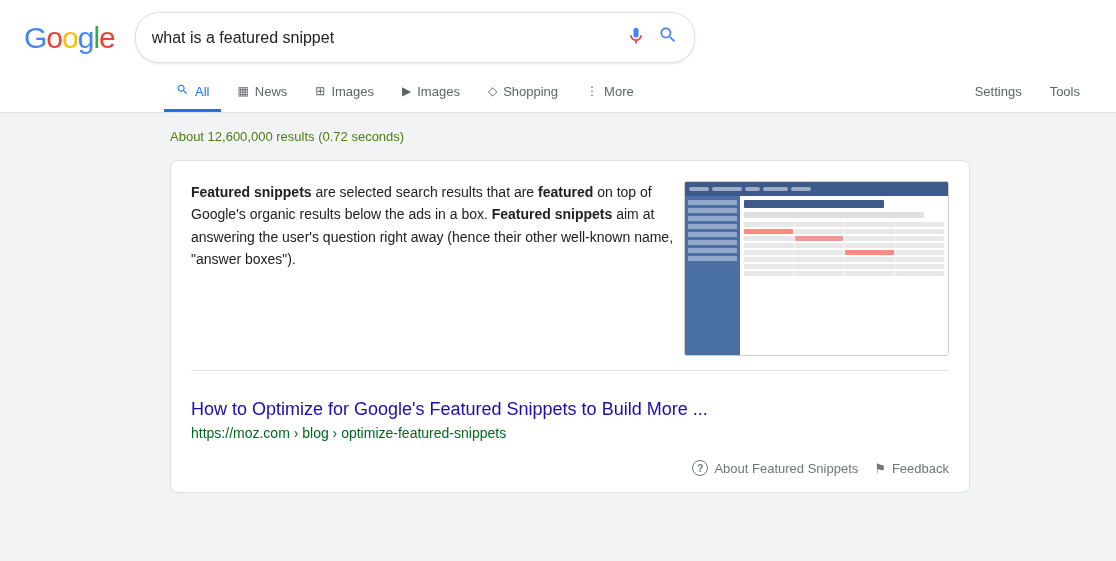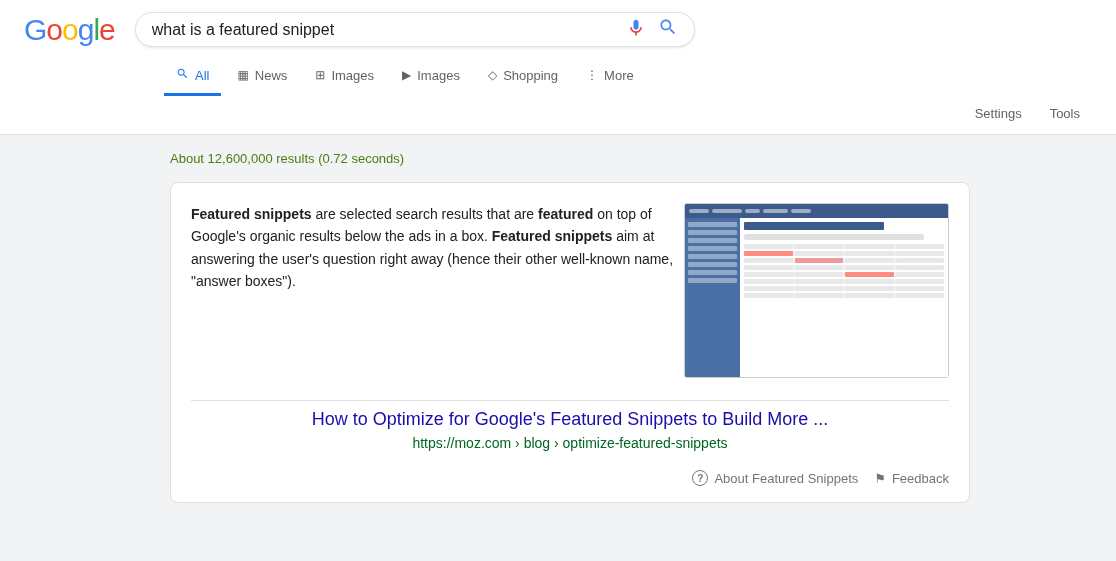--- a/index.html
+++ b/index.html
@@ -32,21 +32,21 @@
     .logo-o1 { color: #EA4335; }
     .logo-o2 { color: #FBBC05; }
     .logo-g2 { color: #4285F4; }
     .logo-l { color: #34A853; }
     .logo-e { color: #EA4335; }
     .search-bar {
       display: flex;
       align-items: center;
       border: 1px solid #dfe1e5;
       border-radius: 24px;
-      padding: 4px 16px;
+      padding: 12px 16px;
       width: 560px;
       background: #fff;
       box-shadow: 0 1px 3px rgba(0,0,0,0.1);
     }
     .search-input {
       border: none;
       outline: none;
       font-size: 16px;
       color: #202124;
       flex: 1;
@@ -209,24 +209,23 @@
       background: #e8e8e8;
       border-radius: 1px;
     }
     .fake-highlight {
       background: #ff8a80 !important;
     }
     .fake-highlight2 {
       background: #ef9a9a !important;
     }
     .snippet-link-area {
-      margin-top: 22px;
-      padding-top: 8px;
+      margin-top: 14px;
+      padding-top: 28px;
       border-top: 1px solid #e0e0e0;
-      text-align: center;
     }
     .snippet-link-title {
       font-size: 18px;
       color: #1a0dab;
       text-decoration: none;
       cursor: pointer;
       display: block;
       margin-bottom: 4px;
     }
     .snippet-link-url {
@@ -300,21 +299,21 @@
         </span>
         <span class="search-icon-btn">
           <svg width="20" height="20" viewBox="0 0 24 24" fill="#4285F4">
             <path d="M15.5 14h-.79l-.28-.27C15.41 12.59 16 11.11 16 9.5 16 5.91 13.09 3 9.5 3S3 5.91 3 9.5 5.91 16 9.5 16c1.61 0 3.09-.59 4.23-1.57l.27.28v.79l5 4.99L20.49 19l-4.99-5zm-6 0C7.01 14 5 11.99 5 9.5S7.01 5 9.5 5 14 7.01 14 9.5 11.99 14 9.5 14z"></path>
           </svg>
         </span>
       </div>
     </div>
   </div>
 
-  <div style="display:flex; align-items:flex-start;flex-direction:column;">
+  <div style="display:flex; align-items:center;">
     <div class="nav-tabs">
       <a class="nav-tab active">
         <span>
           <svg width="13" height="13" viewBox="0 0 24 24" fill="#1a73e8">
               <path d="M15.5 14h-.79l-.28-.27C15.41 12.59 16 11.11 16 9.5 16 5.91 13.09 3 9.5 3S3 5.91 3 9.5 5.91 16 9.5 16c1.61 0 3.09-.59 4.23-1.57l.27.28v.79l5 4.99L20.49 19l-4.99-5zm-6 0C7.01 14 5 11.99 5 9.5S7.01 5 9.5 5 14 7.01 14 9.5 11.99 14 9.5 14z"></path>
             </svg>
         </span>
         <span>All</span>
       </a>
       <a class="nav-tab">

